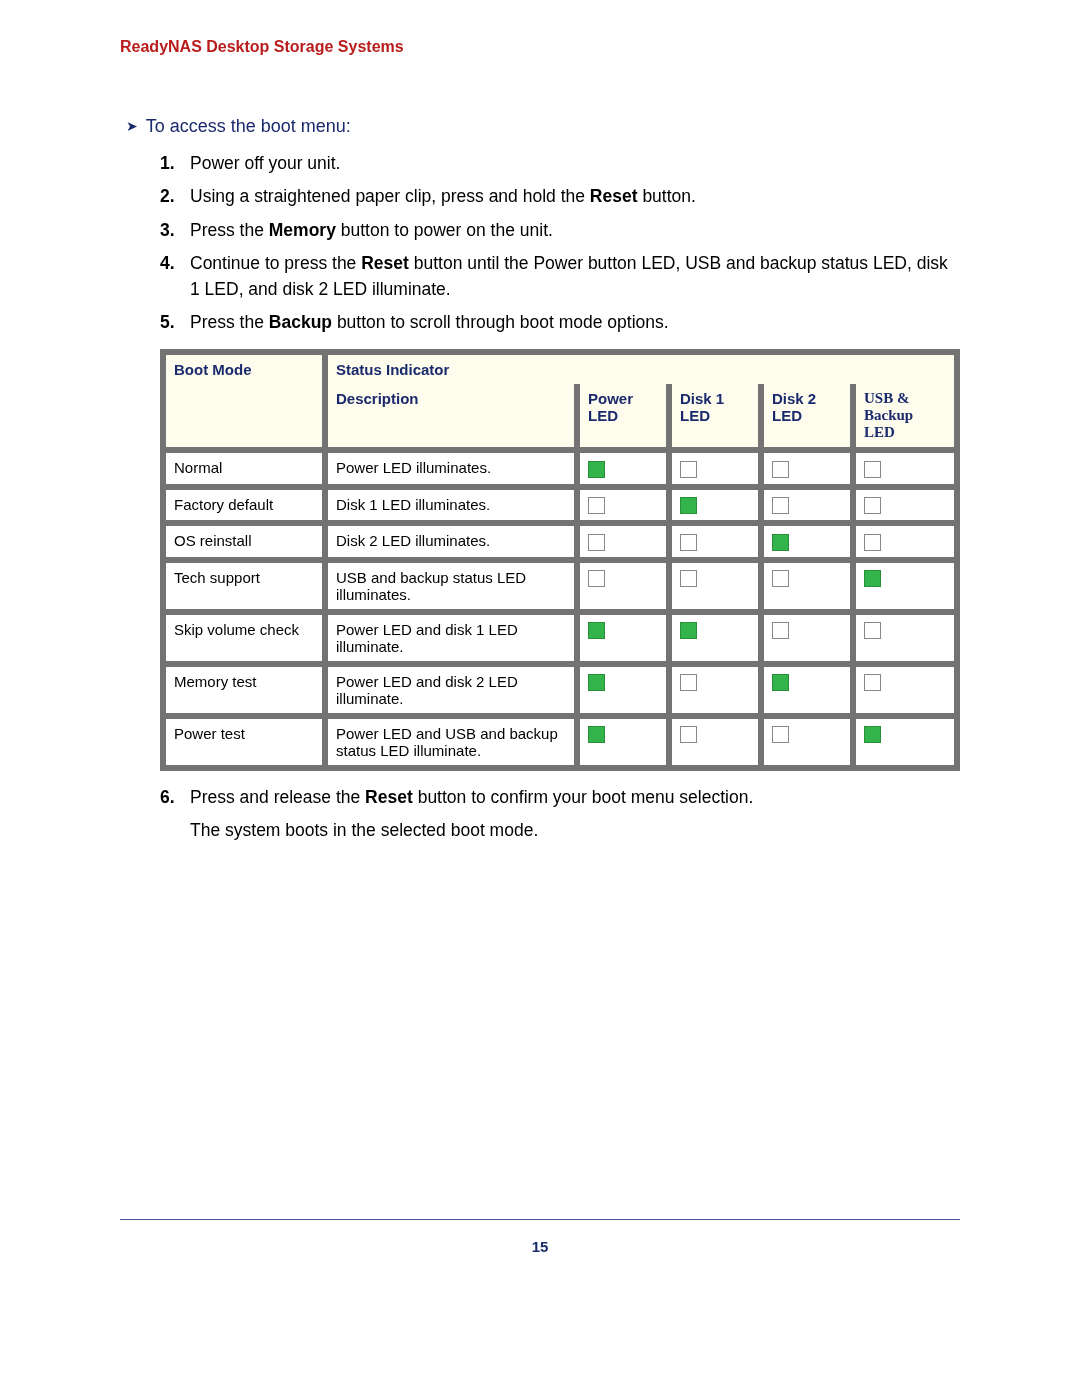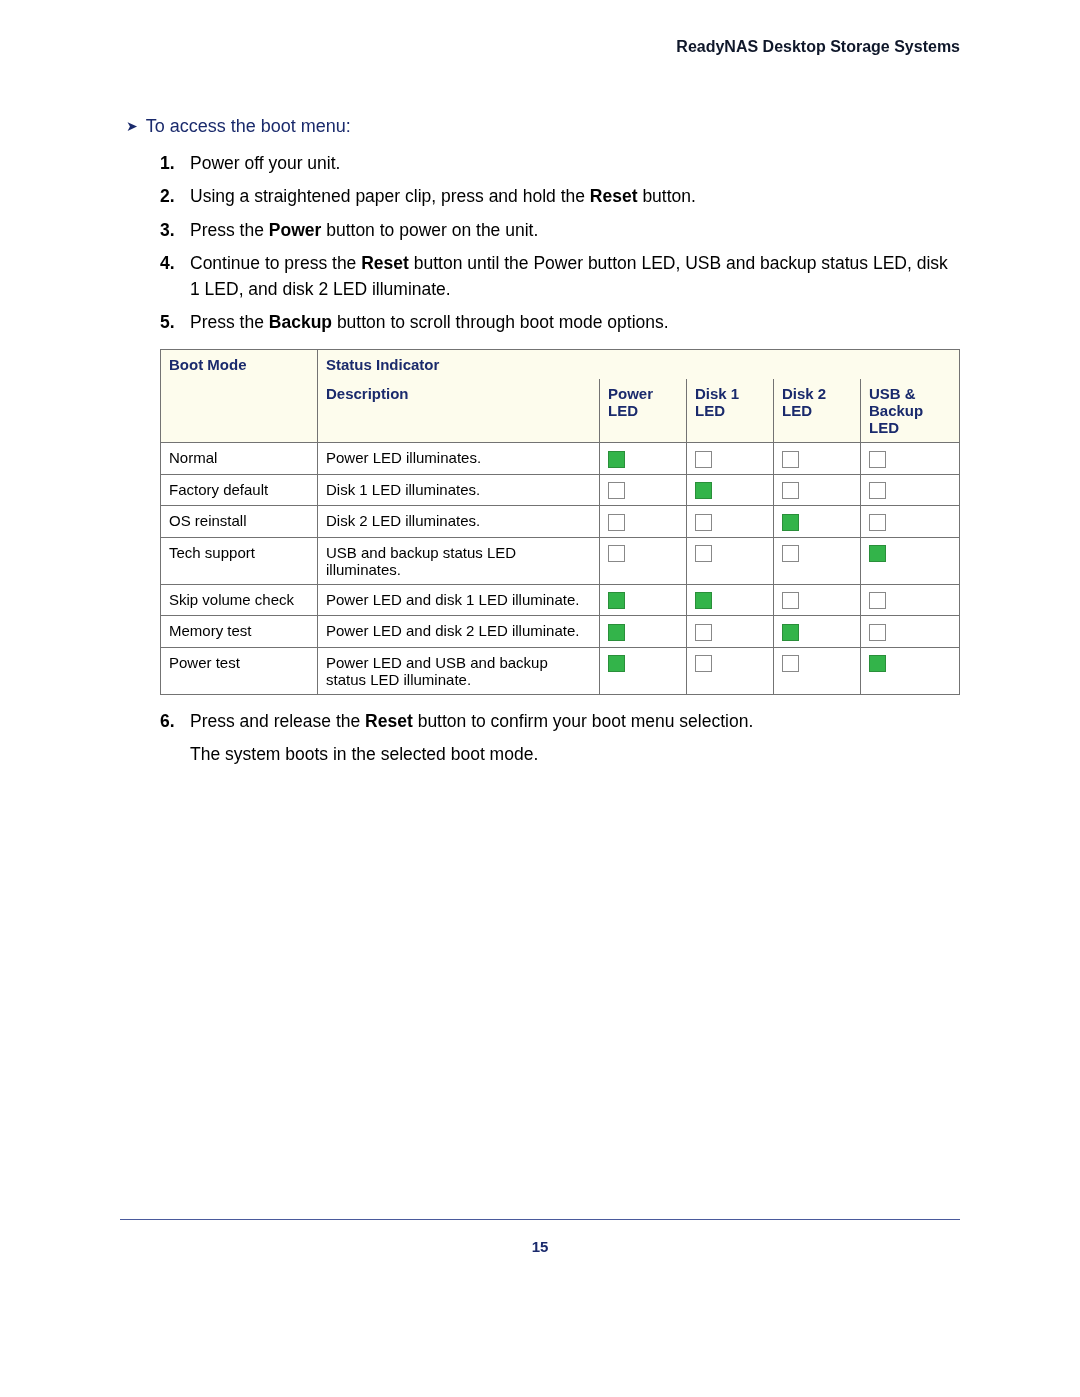--- a/index.html
+++ b/index.html
@@ -10,24 +10,24 @@
     color: #000;
     width: 1080px;
   }
   .page {
     padding: 38px 120px 60px 120px;
     box-sizing: border-box;
     min-height: 1300px;
     position: relative;
   }
   .header-title {
-    text-align: right;
+    text-align: left;
     font-weight: bold;
     font-size: 16px;
-    color: #0f172a;
+    color: #b91c1c;
     margin-bottom: 60px;
   }
   .section-heading {
     font-weight: normal;
     font-size: 18px;
     color: #1a2a6c;
     margin-bottom: 14px;
     margin-left: 6px;
   }
   .arrow {
@@ -64,40 +64,40 @@
   .bold { font-weight: bold; }
 
   
   table.boot-table {
     border-collapse: collapse;
     width: 100%;
     margin: 14px 0 14px 0;
     font-size: 15px;
   }
   table.boot-table th, table.boot-table td {
-    border: 1px solid #737373;
+    border: 6px solid #737373;
     padding: 6px 8px;
     text-align: left;
     vertical-align: top;
   }
   table.boot-table thead th {
     background: #fdfced;
     color: #1a2a6c;
     font-weight: bold;
   }
   table.boot-table .hdr-row1 th {
     border-bottom: none;
   }
   table.boot-table .hdr-row2 th {
     border-top: none;
   }
   .col-bootmode { width: 140px; }
   .col-desc { width: auto; }
   .col-led { width: 70px; }
-  .col-usb { width: 82px; }
+  .col-usb { width: 82px; font-family: Liberation Serif, serif; }
 
   .led-cell { text-align: left; vertical-align: middle; padding-top:8px; padding-bottom:8px;}
 
   .led-on, .led-off {
     display: inline-block;
     width: 15px;
     height: 15px;
     vertical-align: middle;
   }
   .led-on {
@@ -163,21 +163,21 @@
     <li>
       <span class="num">1.</span>
       <span class="step-body">Power off your unit.</span>
     </li>
     <li>
       <span class="num">2.</span>
       <span class="step-body"><span>Using a straightened paper clip, press and hold the </span><span class="bold">Reset</span><span> button.</span></span>
     </li>
     <li>
       <span class="num">3.</span>
-      <span class="step-body"><span>Press the </span><span class="bold">Power</span><span> button to power on the unit.</span></span>
+      <span class="step-body"><span>Press the </span><span class="bold">Memory</span><span> button to power on the unit.</span></span>
     </li>
     <li>
       <span class="num">4.</span>
       <span class="step-body"><span>Continue to press the </span><span class="bold">Reset</span><span> button until the Power button LED, USB and backup status LED, disk 1 LED, and disk 2 LED illuminate.</span></span>
     </li>
     <li>
       <span class="num">5.</span>
       <span class="step-body">
         <span>Press the </span><span class="bold">Backup</span><span> button to scroll through boot mode options.</span>
       </span>

